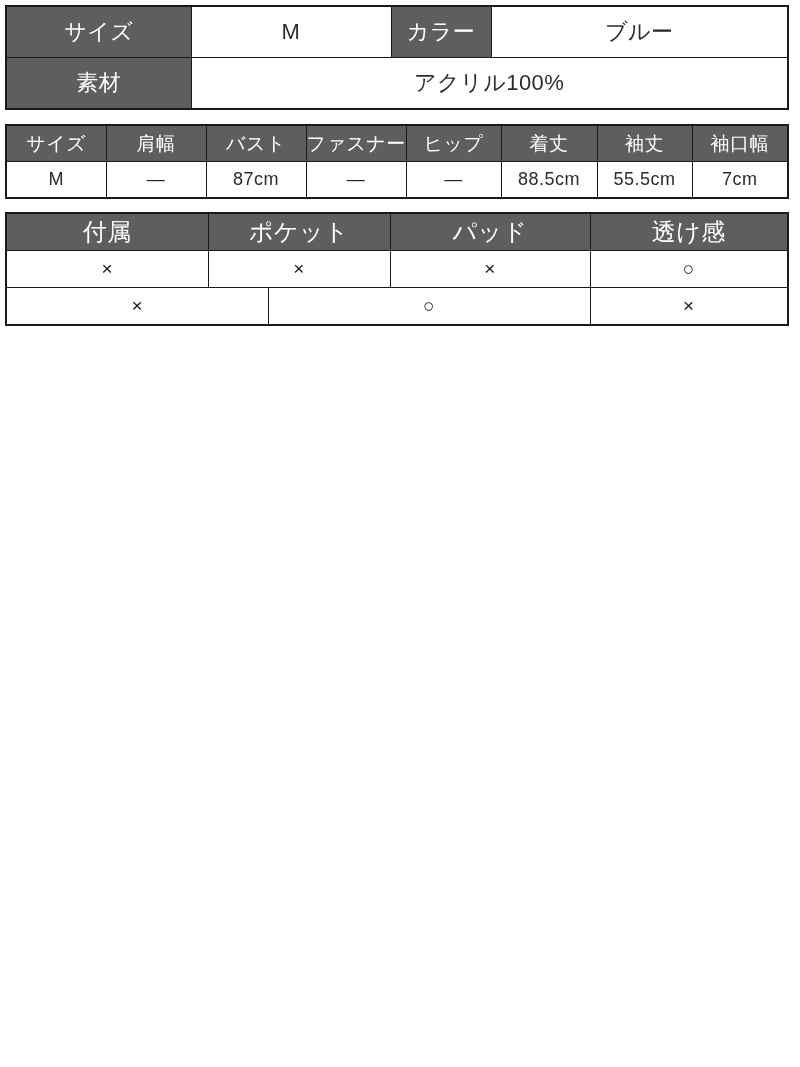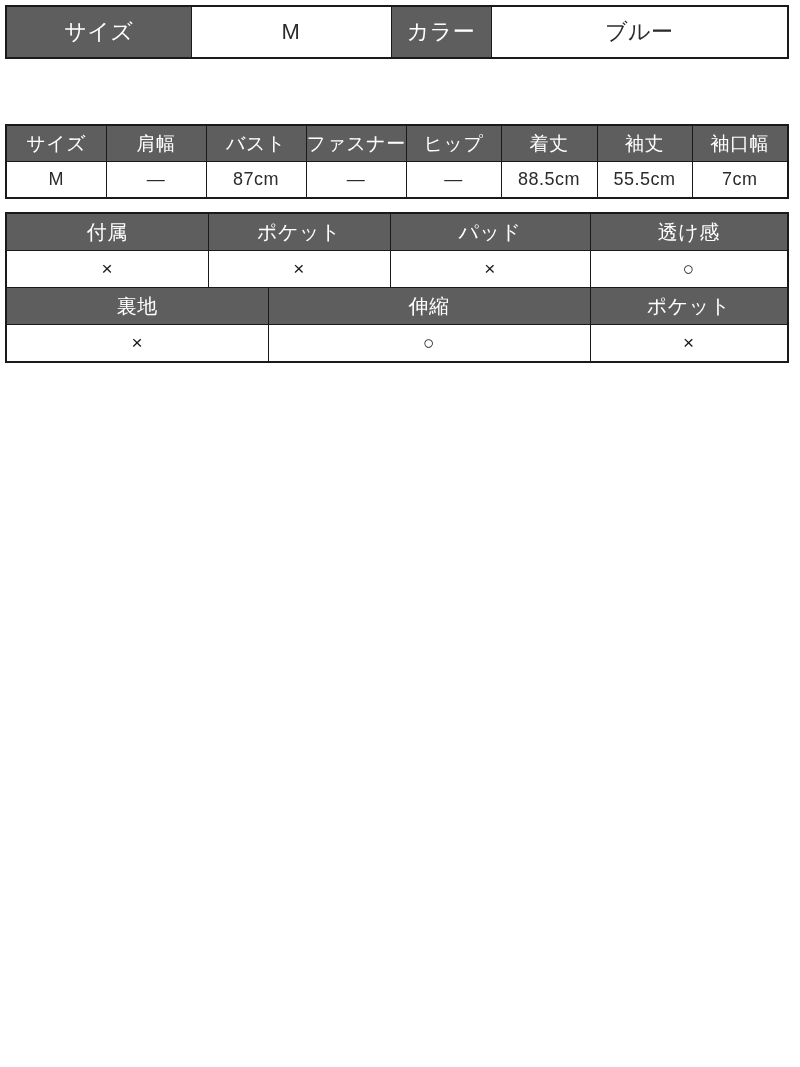--- a/index.html
+++ b/index.html
@@ -80,21 +80,21 @@
 
   
   #table-features {
     position: absolute;
     left: 5px;
     top: 212px;
     width: 782px;
   }
   #table-features td {
     height: 36px;
-    font-size: 20px;
+    font-size: 24px;
   }
   #table-features td.val {
     font-size: 19px;
     color: #1a1a1a;
   }
 </style>
 </head>
 <body>
 
 <div class="page">
@@ -105,20 +105,24 @@
       <col style="width:200px">
       <col style="width:100px">
       <col style="width:297px">
     </colgroup>
     <tbody>
       <tr>
         <td class="hd">サイズ</td>
         <td class="val">M</td>
         <td class="hd">カラー</td>
         <td class="val">ブルー</td>
+      </tr>
+      <tr>
+        <td class="hd">素材</td>
+        <td class="val" colspan="3">アクリル100%</td>
       </tr>
     </tbody>
   </table>
 
   <table id="table-measure" class="spec-table">
     <colgroup>
       <col style="width:100px">
       <col style="width:100px">
       <col style="width:100px">
       <col style="width:100px">
@@ -170,25 +174,20 @@
         <td class="hd" colspan="2">パッド</td>
         <td class="hd" colspan="3">透け感</td>
       </tr>
       <tr>
         <td class="val" colspan="2">×</td>
         <td class="val" colspan="2">×</td>
         <td class="val" colspan="2">×</td>
         <td class="val" colspan="3">○</td>
       </tr>
       <tr>
-        <td class="hd" colspan="3">裏地</td>
-        <td class="hd" colspan="3">伸縮</td>
-        <td class="hd" colspan="3">ポケット</td>
-      </tr>
-      <tr>
         <td class="val" colspan="3">×</td>
         <td class="val" colspan="3">○</td>
         <td class="val" colspan="3">×</td>
       </tr>
     </tbody>
   </table>
 
 </div>
 
 </body></html>

